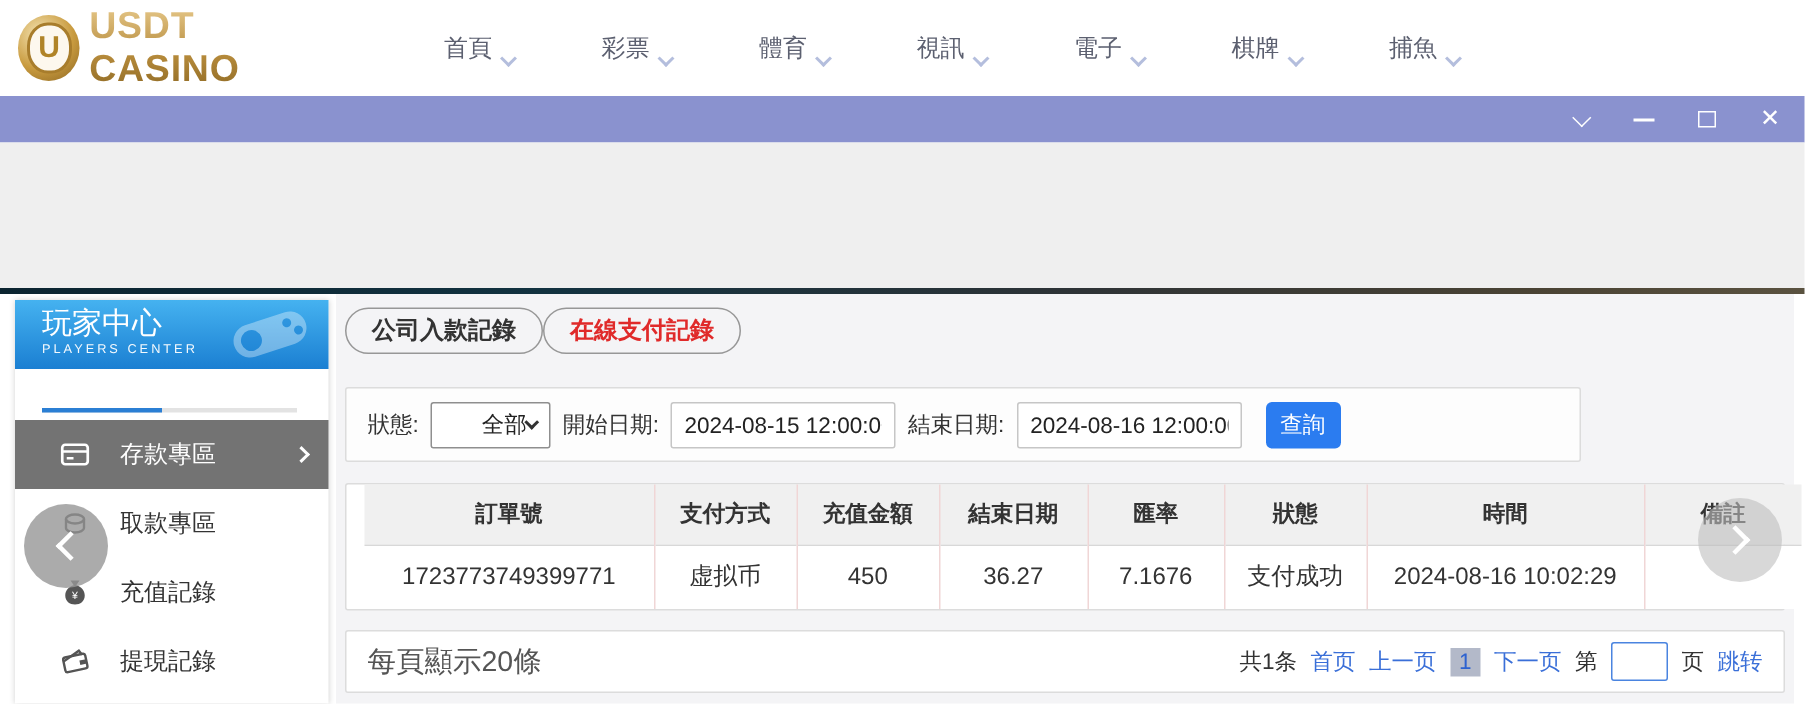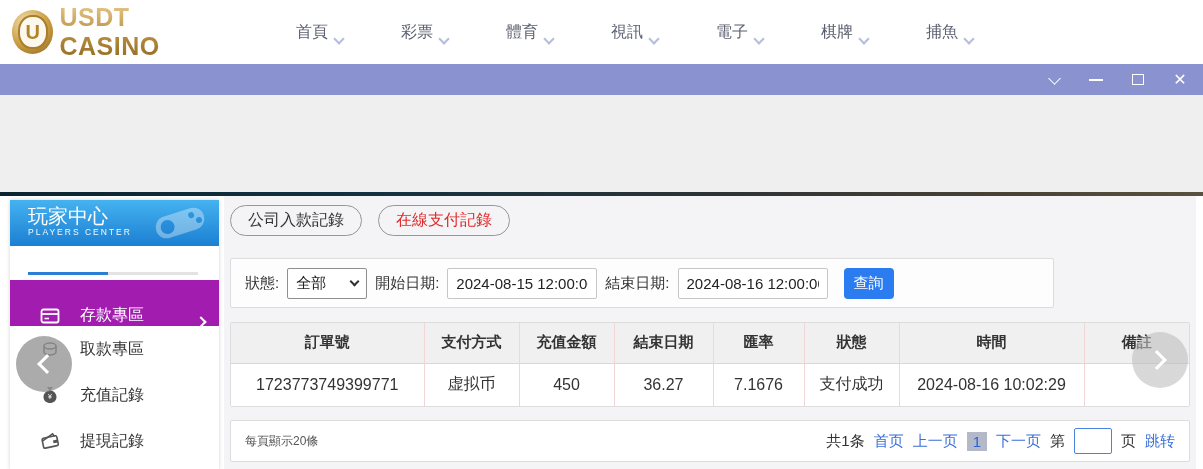--- a/index.html
+++ b/index.html
@@ -53,59 +53,59 @@
   .sb-sub { font-size:8.5px; letter-spacing:2px; opacity:.95; }
   .sb-pad { position:absolute; right:8px; top:4px; opacity:.35; }
   .sb-section { padding:14px 0 0 18px; }
   .sb-section-title { font-size:17px; color:#9b9b9b; }
   .sb-underline { margin-top:12px; width:170px; height:3px; background:#e3e3e3; position:relative; }
   .sb-underline::before { content:""; position:absolute; left:0; top:0; width:80px; height:3px; background:#2b7fd4; }
   .sb-menu { margin-top:5px; }
   .sb-item { height:46px; display:flex; align-items:center; cursor:pointer; position:relative; }
   .sb-item .ic { width:20px; height:20px; margin-left:30px; display:flex; align-items:center; justify-content:center; }
   .sb-item .lbl { margin-left:20px; font-size:16px; color:#333; }
-  .sb-item.active { background:#a21caf;align-items:flex-end; }
+  .sb-item.active { background:#737373; }
   .sb-item.active .lbl { color:#fff; }
   .sb-item .rchev { position:absolute; right:14px; width:8px; height:8px;
     border-right:2px solid #fff; border-bottom:2px solid #fff; transform:rotate(-45deg); }
 
   
   .content { position:absolute; left:224px; top:0; width:972px; height:273px; background:#f4f4f6; }
-  .tabs { position:absolute; left:6px; top:9px; display:flex; gap:16px; }
+  .tabs { position:absolute; left:6px; top:9px; display:flex; gap:0;font-weight:bold; }
   .tab { height:31px; padding:0 17px; border:1px solid #979797; border-radius:16px;
     background:transparent; display:flex; align-items:center; font-size:16px; color:#333; cursor:pointer; }
   .tab.red { color:#e02a2a; }
 
   .filterbox { position:absolute; left:6px; top:62px; width:824px; height:50px;
     background:#fdfdfd; border:1px solid #dcdcdc; border-radius:2px;
     display:flex; align-items:center; padding-left:14px; gap:8px; }
   .flabel { font-size:15px; color:#333; }
   .fselect { width:80px; height:31px; border:1px solid #8f8f8f; border-radius:2px; background:#fff;
-    display:flex; align-items:center; justify-content:space-between; padding:0 8px; font-size:15px; color:#222; cursor:pointer; }
+    display:flex; align-items:center; justify-content:flex-end; padding:0 8px; font-size:15px; color:#222; cursor:pointer; }
   .fselect .schev { width:7px; height:7px; border-right:2px solid #333; border-bottom:2px solid #333;
     transform:rotate(45deg); margin-top:-3px; }
   .finput { width:150px; height:31px; border:1px solid #c6c6c6; border-radius:2px; background:#fff;
     font-size:15px; color:#222; padding:0 8px; font-family:"Liberation Sans","DejaVu Sans",sans-serif; }
   .fbtn { width:50px; height:31px; margin-left:8px; background:#2b7cf0; border:none; border-radius:4px;
     color:#fff; font-size:15px; cursor:pointer; }
 
   .tablebox { position:absolute; left:6px; top:126px; width:960px; background:#fff;
-    border:1px solid #dcdcdc; border-radius:2px; }
+    border:1px solid #dcdcdc; border-radius:2px;padding-left:12px; }
   table { width:100%; border-collapse:collapse; table-layout:fixed; }
   thead th { height:40px; background:#f0f0f0; font-size:15px; font-weight:700; color:#333;
     border-right:1px solid #f0d6d6; }
   thead th:last-child { border-right:none; }
   tbody td { height:43px; background:#fff; font-size:16px; color:#333; text-align:center;
     border-right:1px solid #f0d6d6; border-top:1px solid #d8d8d8; }
   tbody td:last-child { border-right:none; }
 
   .pagebox { position:absolute; left:6px; top:224px; width:960px; height:42px;
     background:#fff; border:1px solid #dcdcdc; border-radius:2px;
     display:flex; align-items:center; justify-content:space-between; padding:0 14px; }
-  .perpage { font-size:12px; color:#555; }
+  .perpage { font-size:19px; color:#555; }
   .pager { display:flex; align-items:center; gap:9px; font-size:15px; }
   .pg-total { color:#333; }
   .pg-link { color:#3a6fd8; cursor:pointer; }
   .pg-cur { background:#b3b9c9; color:#2d62d0; padding:1px 6px; cursor:default; }
   .pg-txt { color:#333; }
   .pg-input { width:38px; height:26px; border:1px solid #4a84e0; border-radius:2px; background:#fff; padding:0 4px; font-size:14px; }
 
   
   .circle-btn { position:absolute; width:56px; height:56px; border-radius:50%;
     display:flex; align-items:center; justify-content:center; cursor:pointer; z-index:5; }

